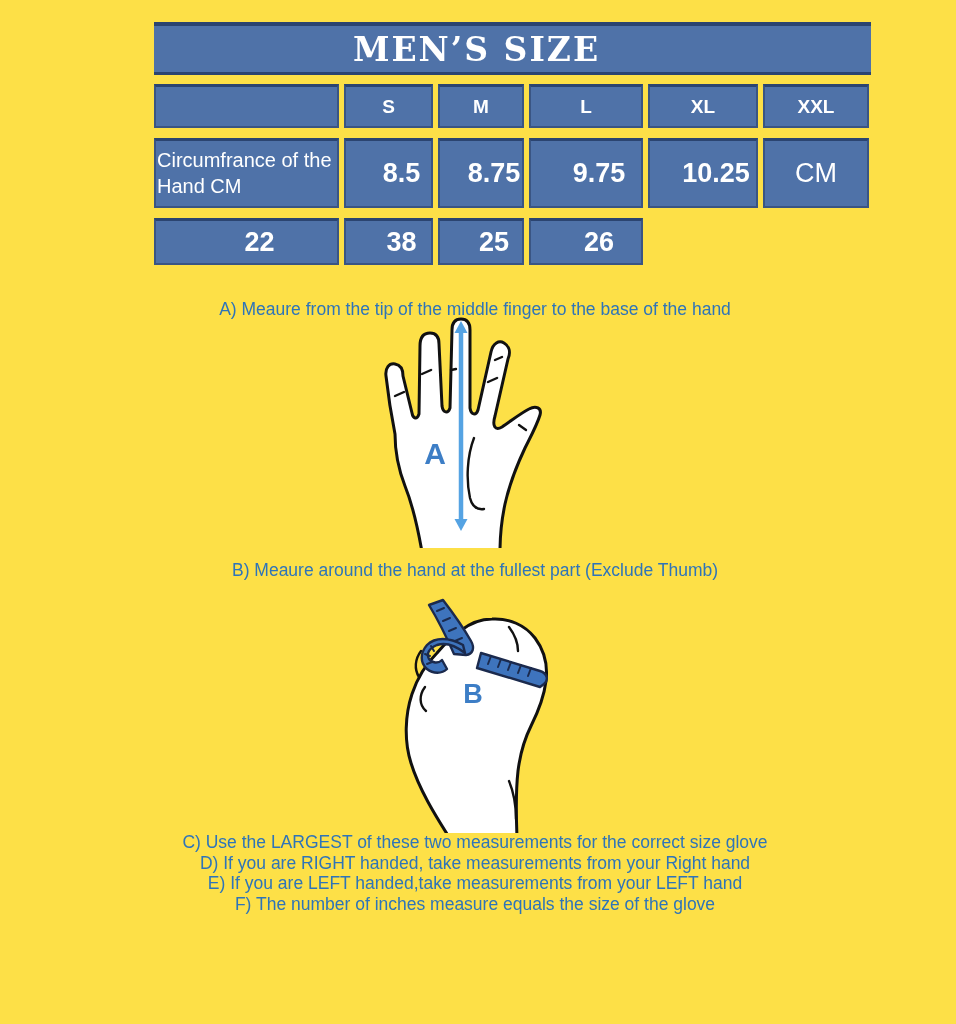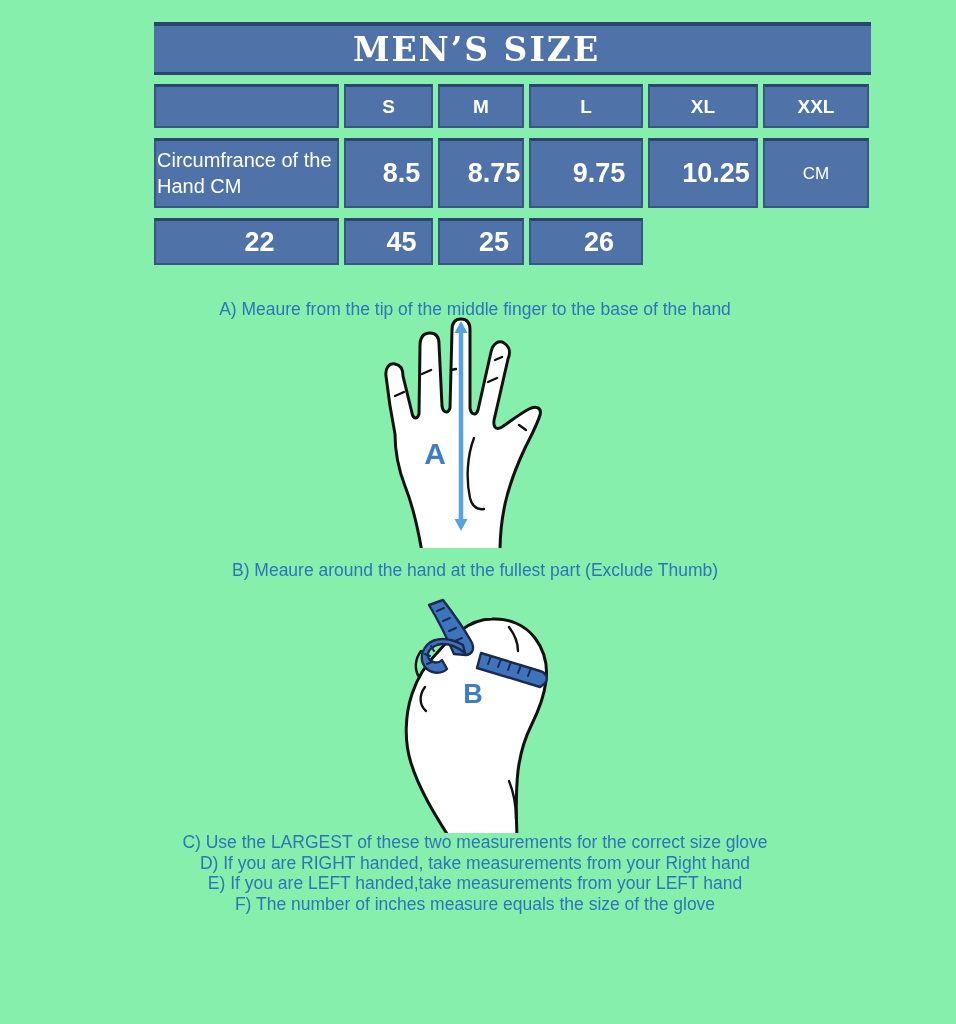--- a/index.html
+++ b/index.html
@@ -1,18 +1,18 @@
 <!DOCTYPE html>
 <html><head>
 <meta charset="utf-8">
 <style>
   * { margin:0; padding:0; box-sizing:border-box; }
   html,body { background:#ffffff; }
   .page {
-    position:relative; width:956px; height:1024px; background:#86efac;
+    position:relative; width:956px; height:1024px; background:#fde047;
     font-family:"Liberation Sans", sans-serif; overflow:hidden;
   }
 
   
   .size-table { position:absolute; left:154px; top:22px; width:717px; }
   .title-bar {
     height:53px; background:#4f72a8;
     border-top:4px solid #2b4470; border-bottom:3px solid #2b4470;
     display:flex; align-items:center; justify-content:center;
   }
@@ -30,21 +30,21 @@
     background:#4f72a8; color:#ffffff;
     border:2px solid #3a5583; border-top:3px solid #2b4470;
     display:flex; align-items:center; justify-content:center;
   }
   .cell.size-h  { font-weight:bold; font-size:19px; }
   .cell.value   { font-weight:bold; font-size:27px;padding-left:26px; }
   .cell.row-label {
     justify-content:flex-start; text-align:left;
     padding-left:1px; font-size:20px; line-height:1.28;
   }
-  .cell.cm-label { font-size:17px; }
+  .cell.cm-label { font-size:27px; }
 
   
   .instr {
     position:absolute; left:0; width:950px; text-align:center;
     color:#2e74b9; font-size:17.5px; line-height:20.5px;
   }
   .instr-a { top:299px; }
   .instr-b { top:560px; }
   .instr-block { top:832px; }
 
@@ -82,21 +82,21 @@
       <div class="cell size-h">XXL</div>
 
       <div class="cell row-label">Circumfrance of the Hand CM</div>
       <div class="cell value">8.5</div>
       <div class="cell value">8.75</div>
       <div class="cell value">9.75</div>
       <div class="cell value">10.25</div>
 
       <div class="cell cm-label">CM</div>
       <div class="cell value">22</div>
-      <div class="cell value">45</div>
+      <div class="cell value">38</div>
       <div class="cell value">25</div>
       <div class="cell value">26</div>
     </div>
   </div>
 
   <div class="instr instr-a">A) Meaure from the tip of the middle finger to the base of the hand</div>
 
   <svg class="hand-a" width="180" height="234" viewBox="0 0 180 234">
     <path class="outline" d="M 44 238
          C 40 215 35 192 27 172

